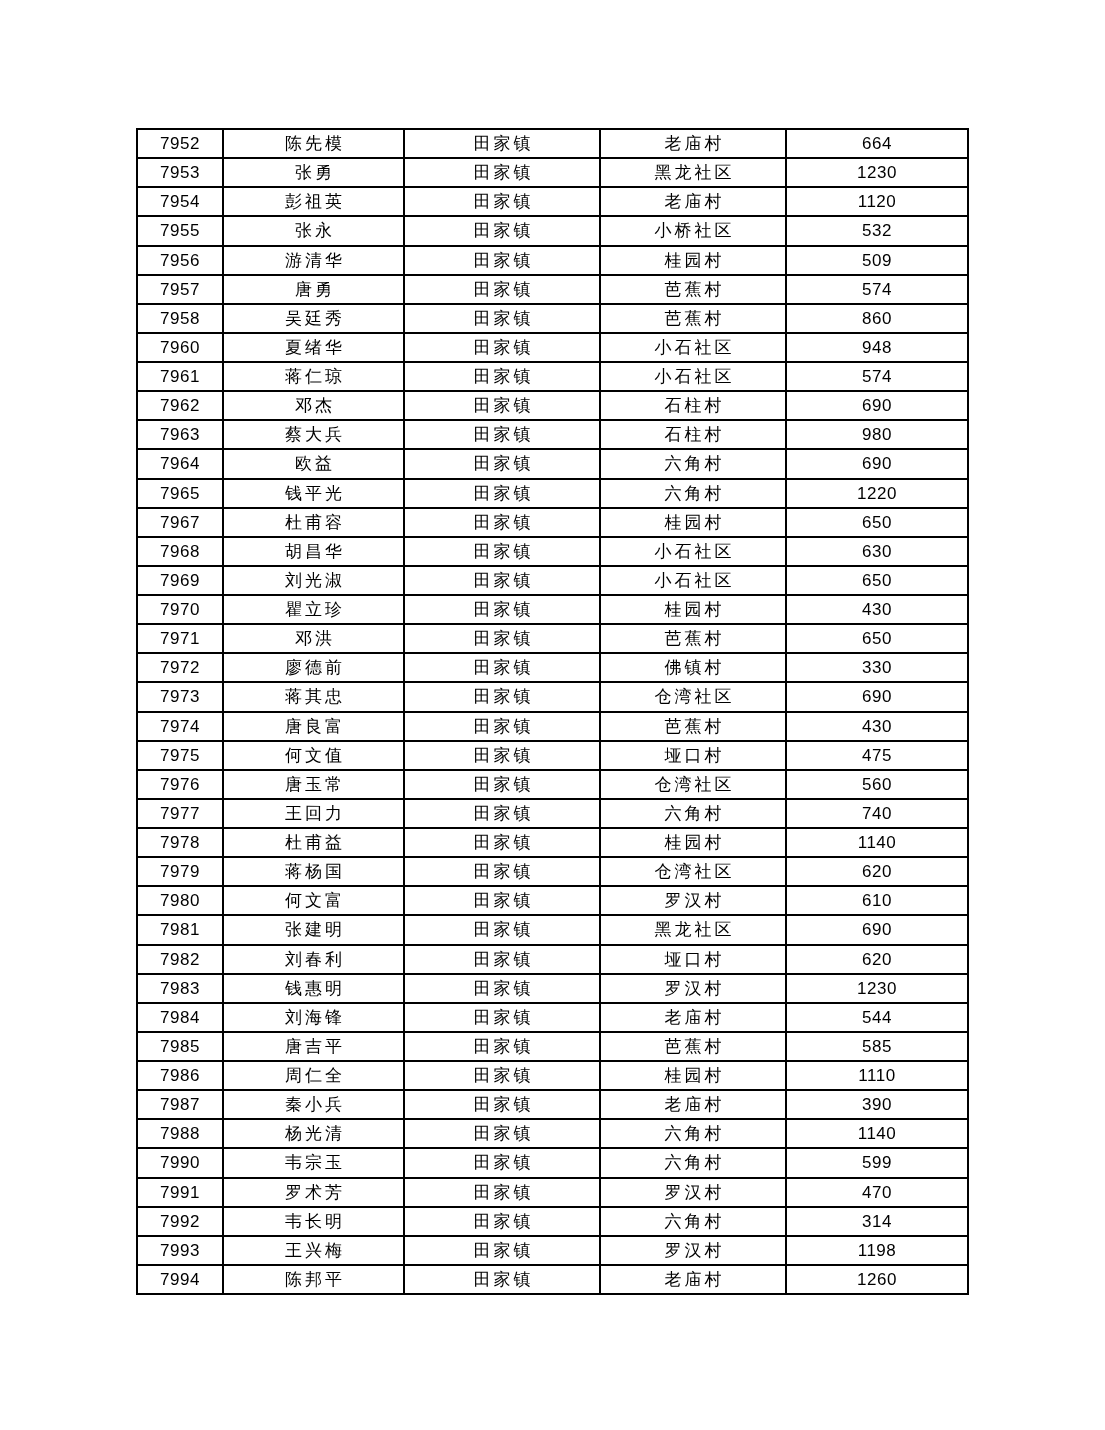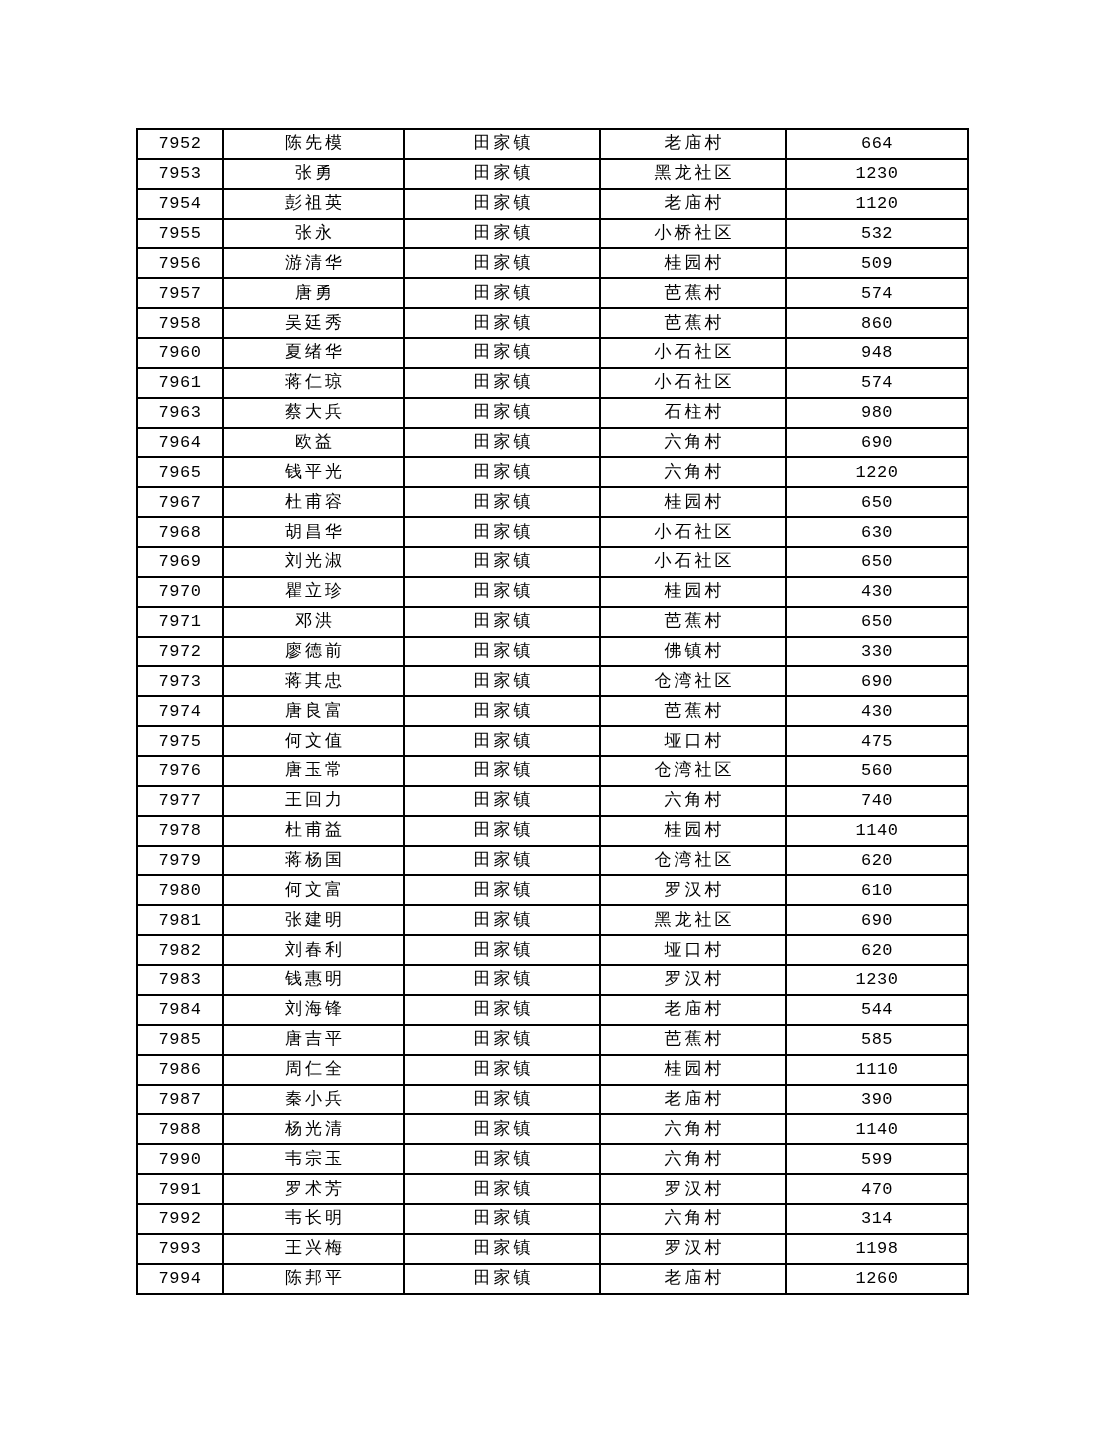--- a/index.html
+++ b/index.html
@@ -5,21 +5,21 @@
   html, body {
     margin: 0;
     padding: 0;
     background: #ffffff;
   }
   .page {
     position: relative;
     width: 1105px;
     height: 1430px;
     background: #ffffff;
-    font-family: Liberation Mono, monospace;
+    font-family: Liberation Sans, sans-serif;
     color: #000000;
     overflow: hidden;
   }
   table.roster {
     position: absolute;
     left: 136px;
     top: 128px;
     width: 831px;
     height: 1167px;
     border-collapse: collapse;
@@ -114,20 +114,27 @@
           <td class="num">948</td>
         </tr>
         <tr>
           <td class="num">7961</td>
           <td class="cjk">蒋仁琼</td>
           <td class="cjk">田家镇</td>
           <td class="cjk">小石社区</td>
           <td class="num">574</td>
         </tr>
         <tr>
+          <td class="num">7962</td>
+          <td class="cjk">邓杰</td>
+          <td class="cjk">田家镇</td>
+          <td class="cjk">石柱村</td>
+          <td class="num">690</td>
+        </tr>
+        <tr>
           <td class="num">7963</td>
           <td class="cjk">蔡大兵</td>
           <td class="cjk">田家镇</td>
           <td class="cjk">石柱村</td>
           <td class="num">980</td>
         </tr>
         <tr>
           <td class="num">7964</td>
           <td class="cjk">欧益</td>
           <td class="cjk">田家镇</td>

